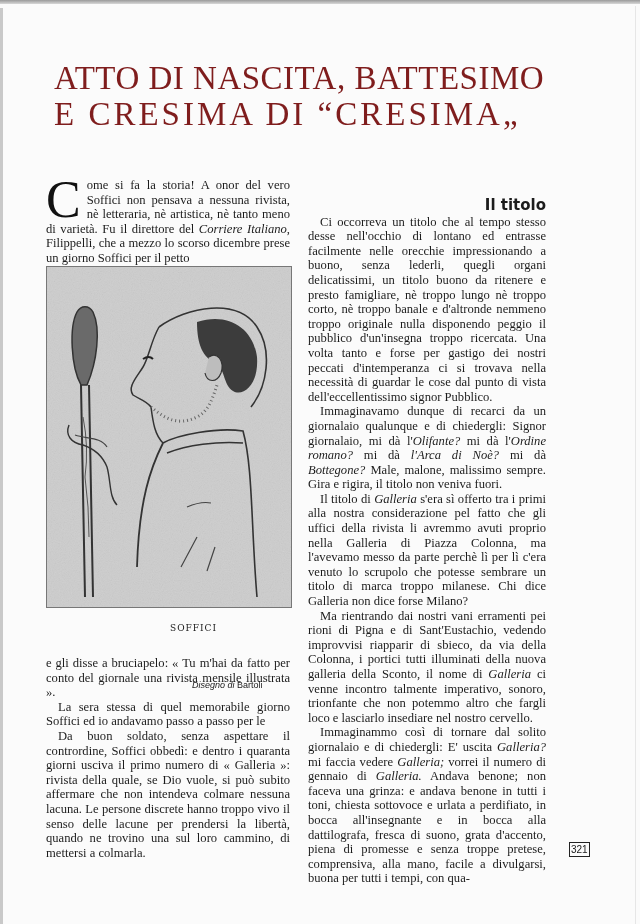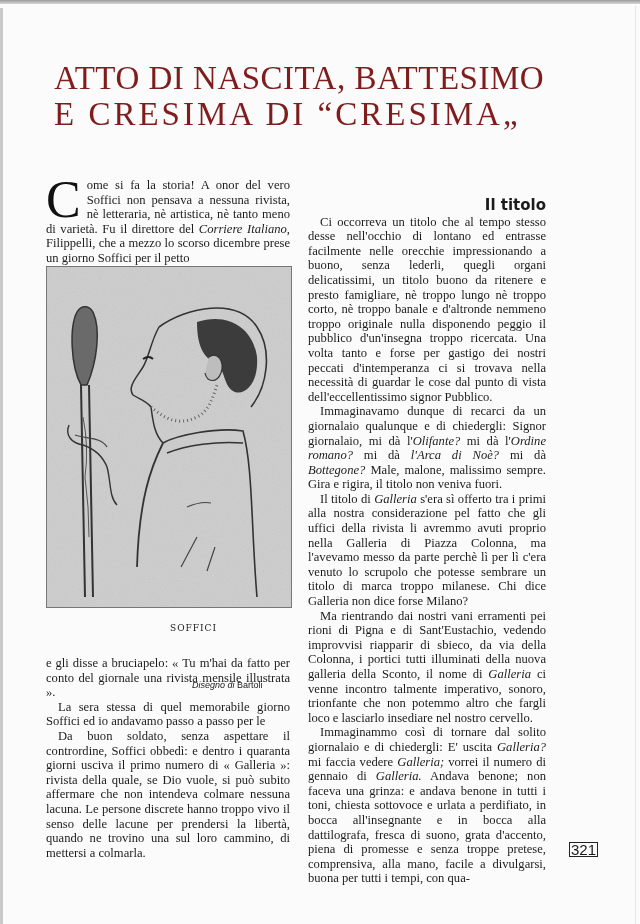--- a/index.html
+++ b/index.html
@@ -21,21 +21,21 @@
              font-family:"Liberation Serif",serif; color:#111; }
   .illustration { position:absolute; left:46px; top:266px; width:244px; height:340px;
                   border:1px solid #777; background:#cfcfcf; overflow:hidden; }
   .caption-name { position:absolute; left:146px; top:623px; font-size:9px; letter-spacing:1px;
                   font-family:"DejaVu Serif",serif;margin-left:24px; }
   .caption-credit { position:absolute; left:192px; top:636px; font-size:9px; font-style:italic;
                     font-family:Liberation Sans, sans-serif;margin-top:44px; }
   .caption-credit .artist { font-style:normal; }
   .subhead { text-align:right; font-size:15px; font-weight:bold; margin:20px 0 2px 0;
              font-family:"DejaVu Sans","Liberation Sans",sans-serif; text-indent:0; }
-  .page-num { position:absolute; left:569px; top:842px; font-size:15px; border:1px solid #222;
+  .page-num { position:absolute; left:569px; top:842px; font-size:10px; border:1px solid #222;
               padding:1px 1px; font-family:"Liberation Sans",sans-serif; line-height:11px; }
   i { font-style:italic; }
 </style>
 </head>
 <body>
 
 <div class="top-edge"></div>
 <div class="left-edge"></div>
 <div class="right-edge"></div>
 

